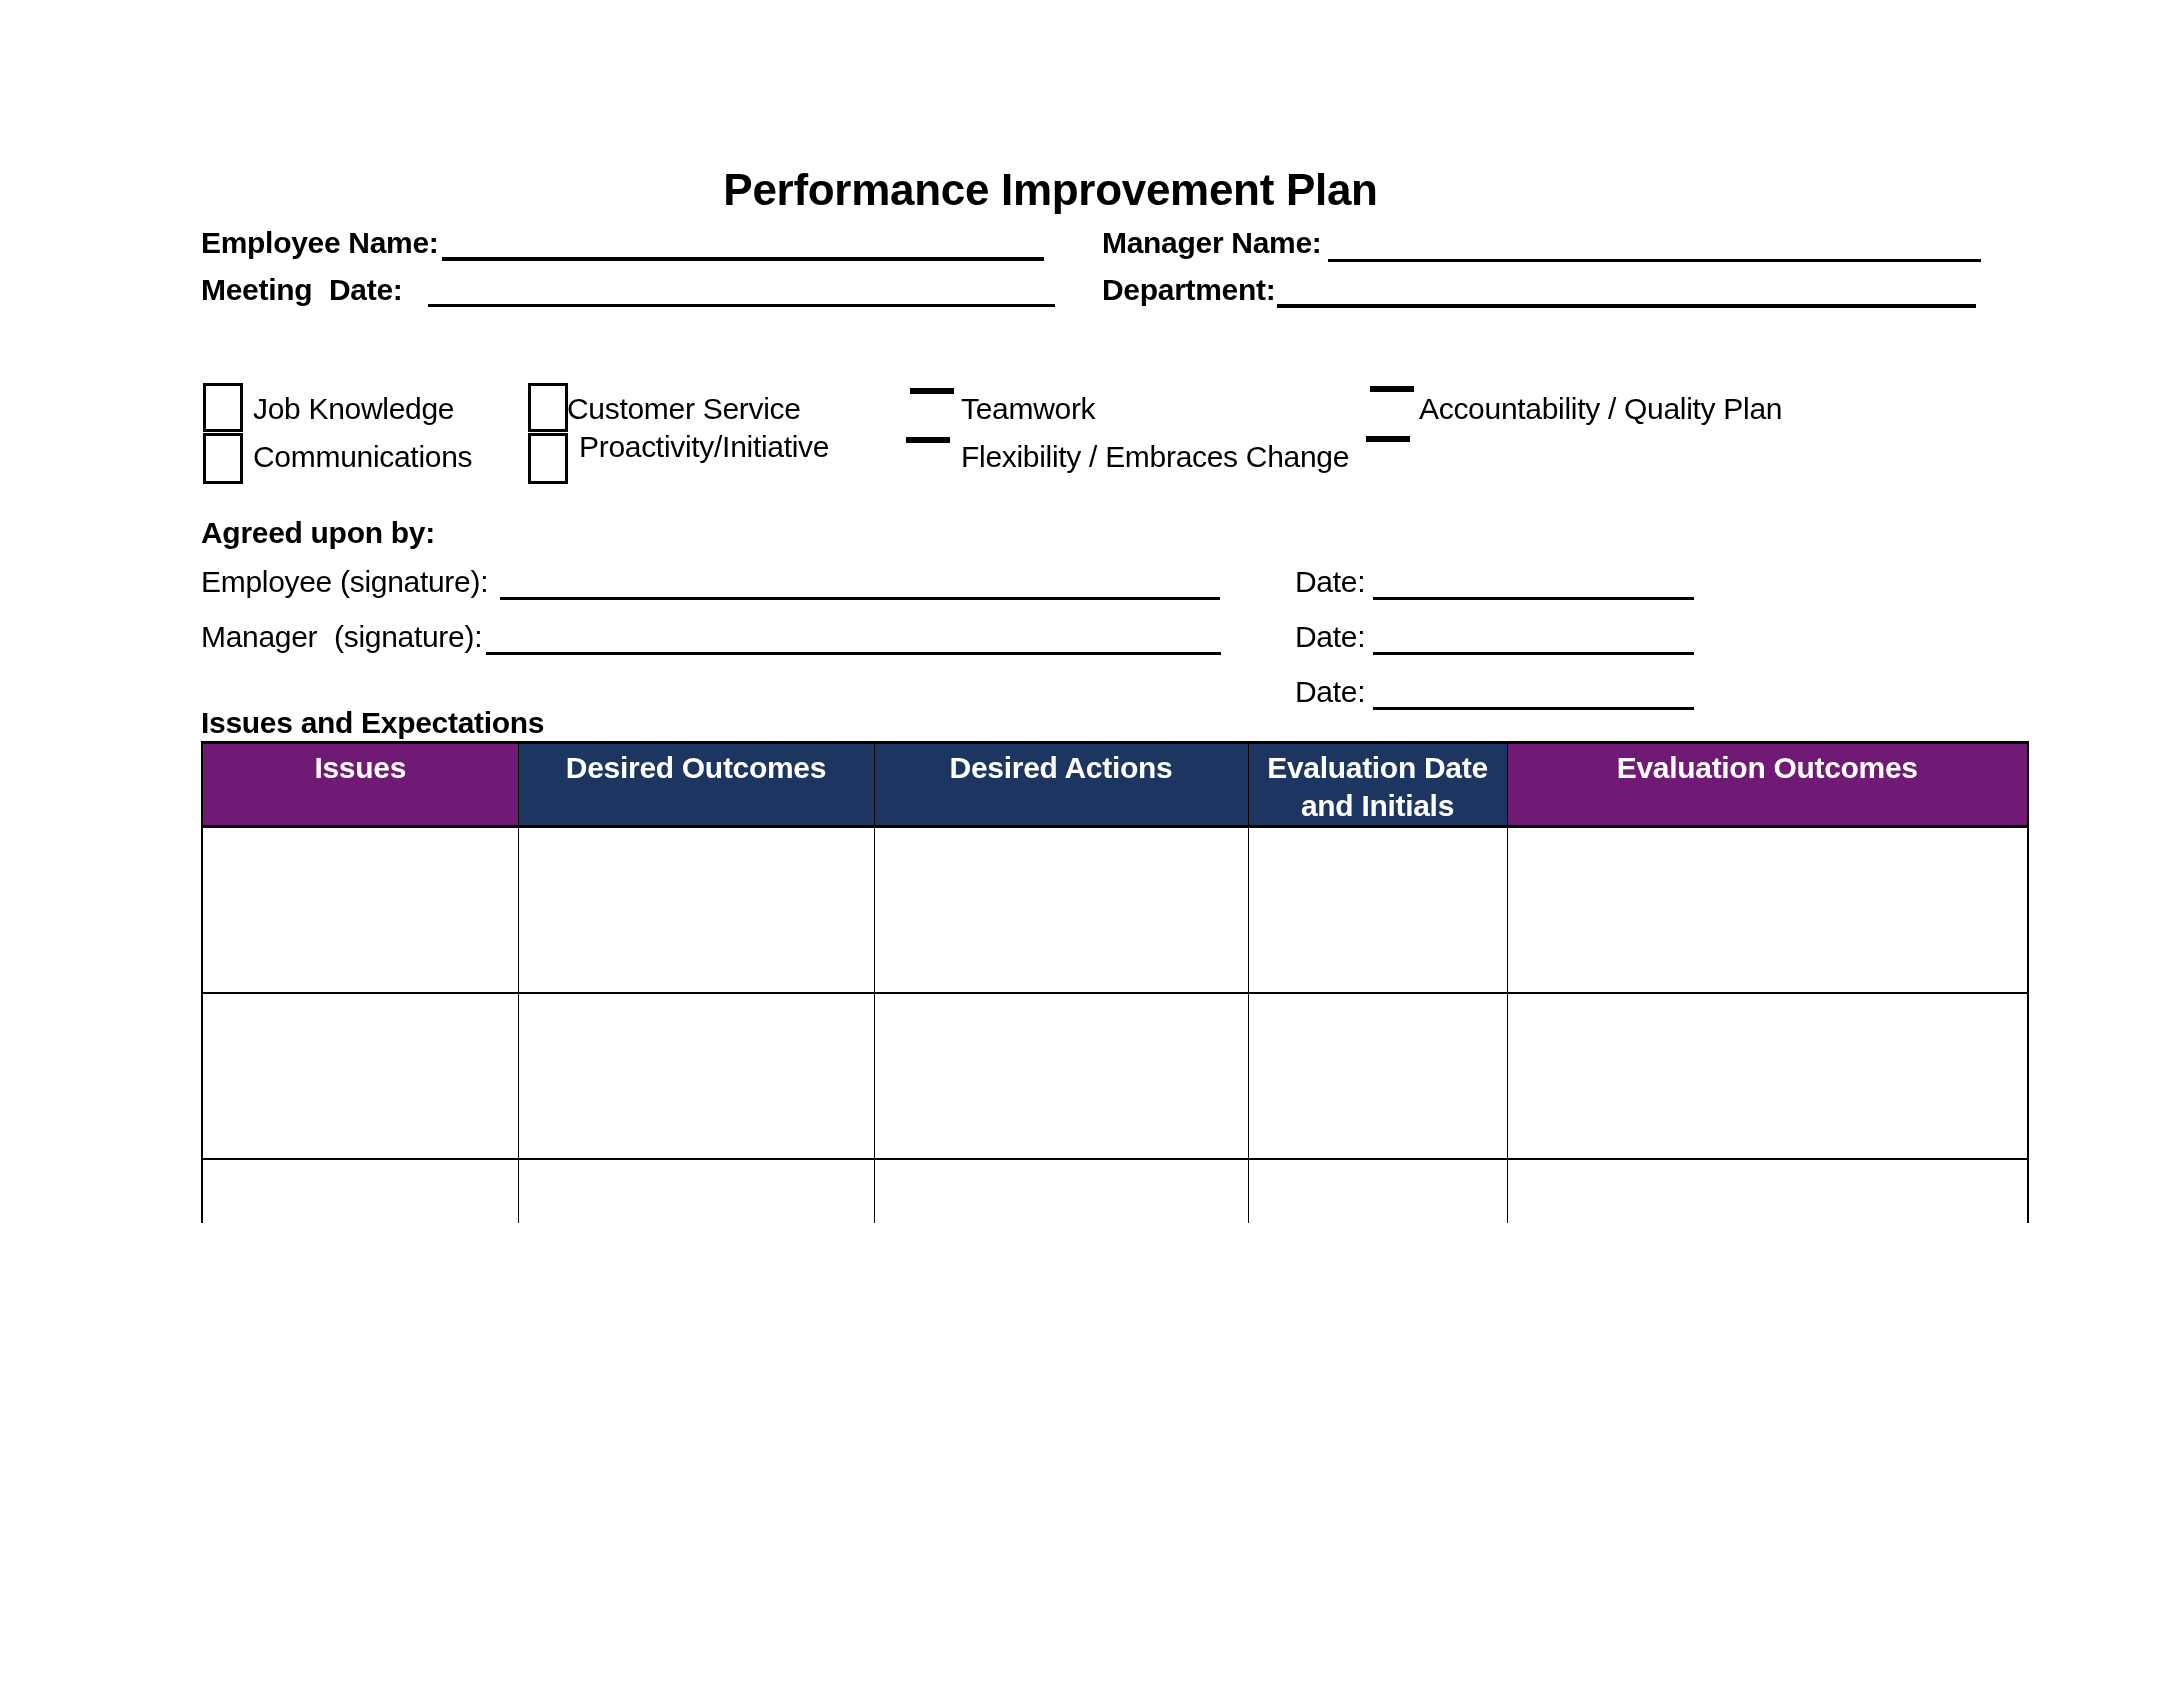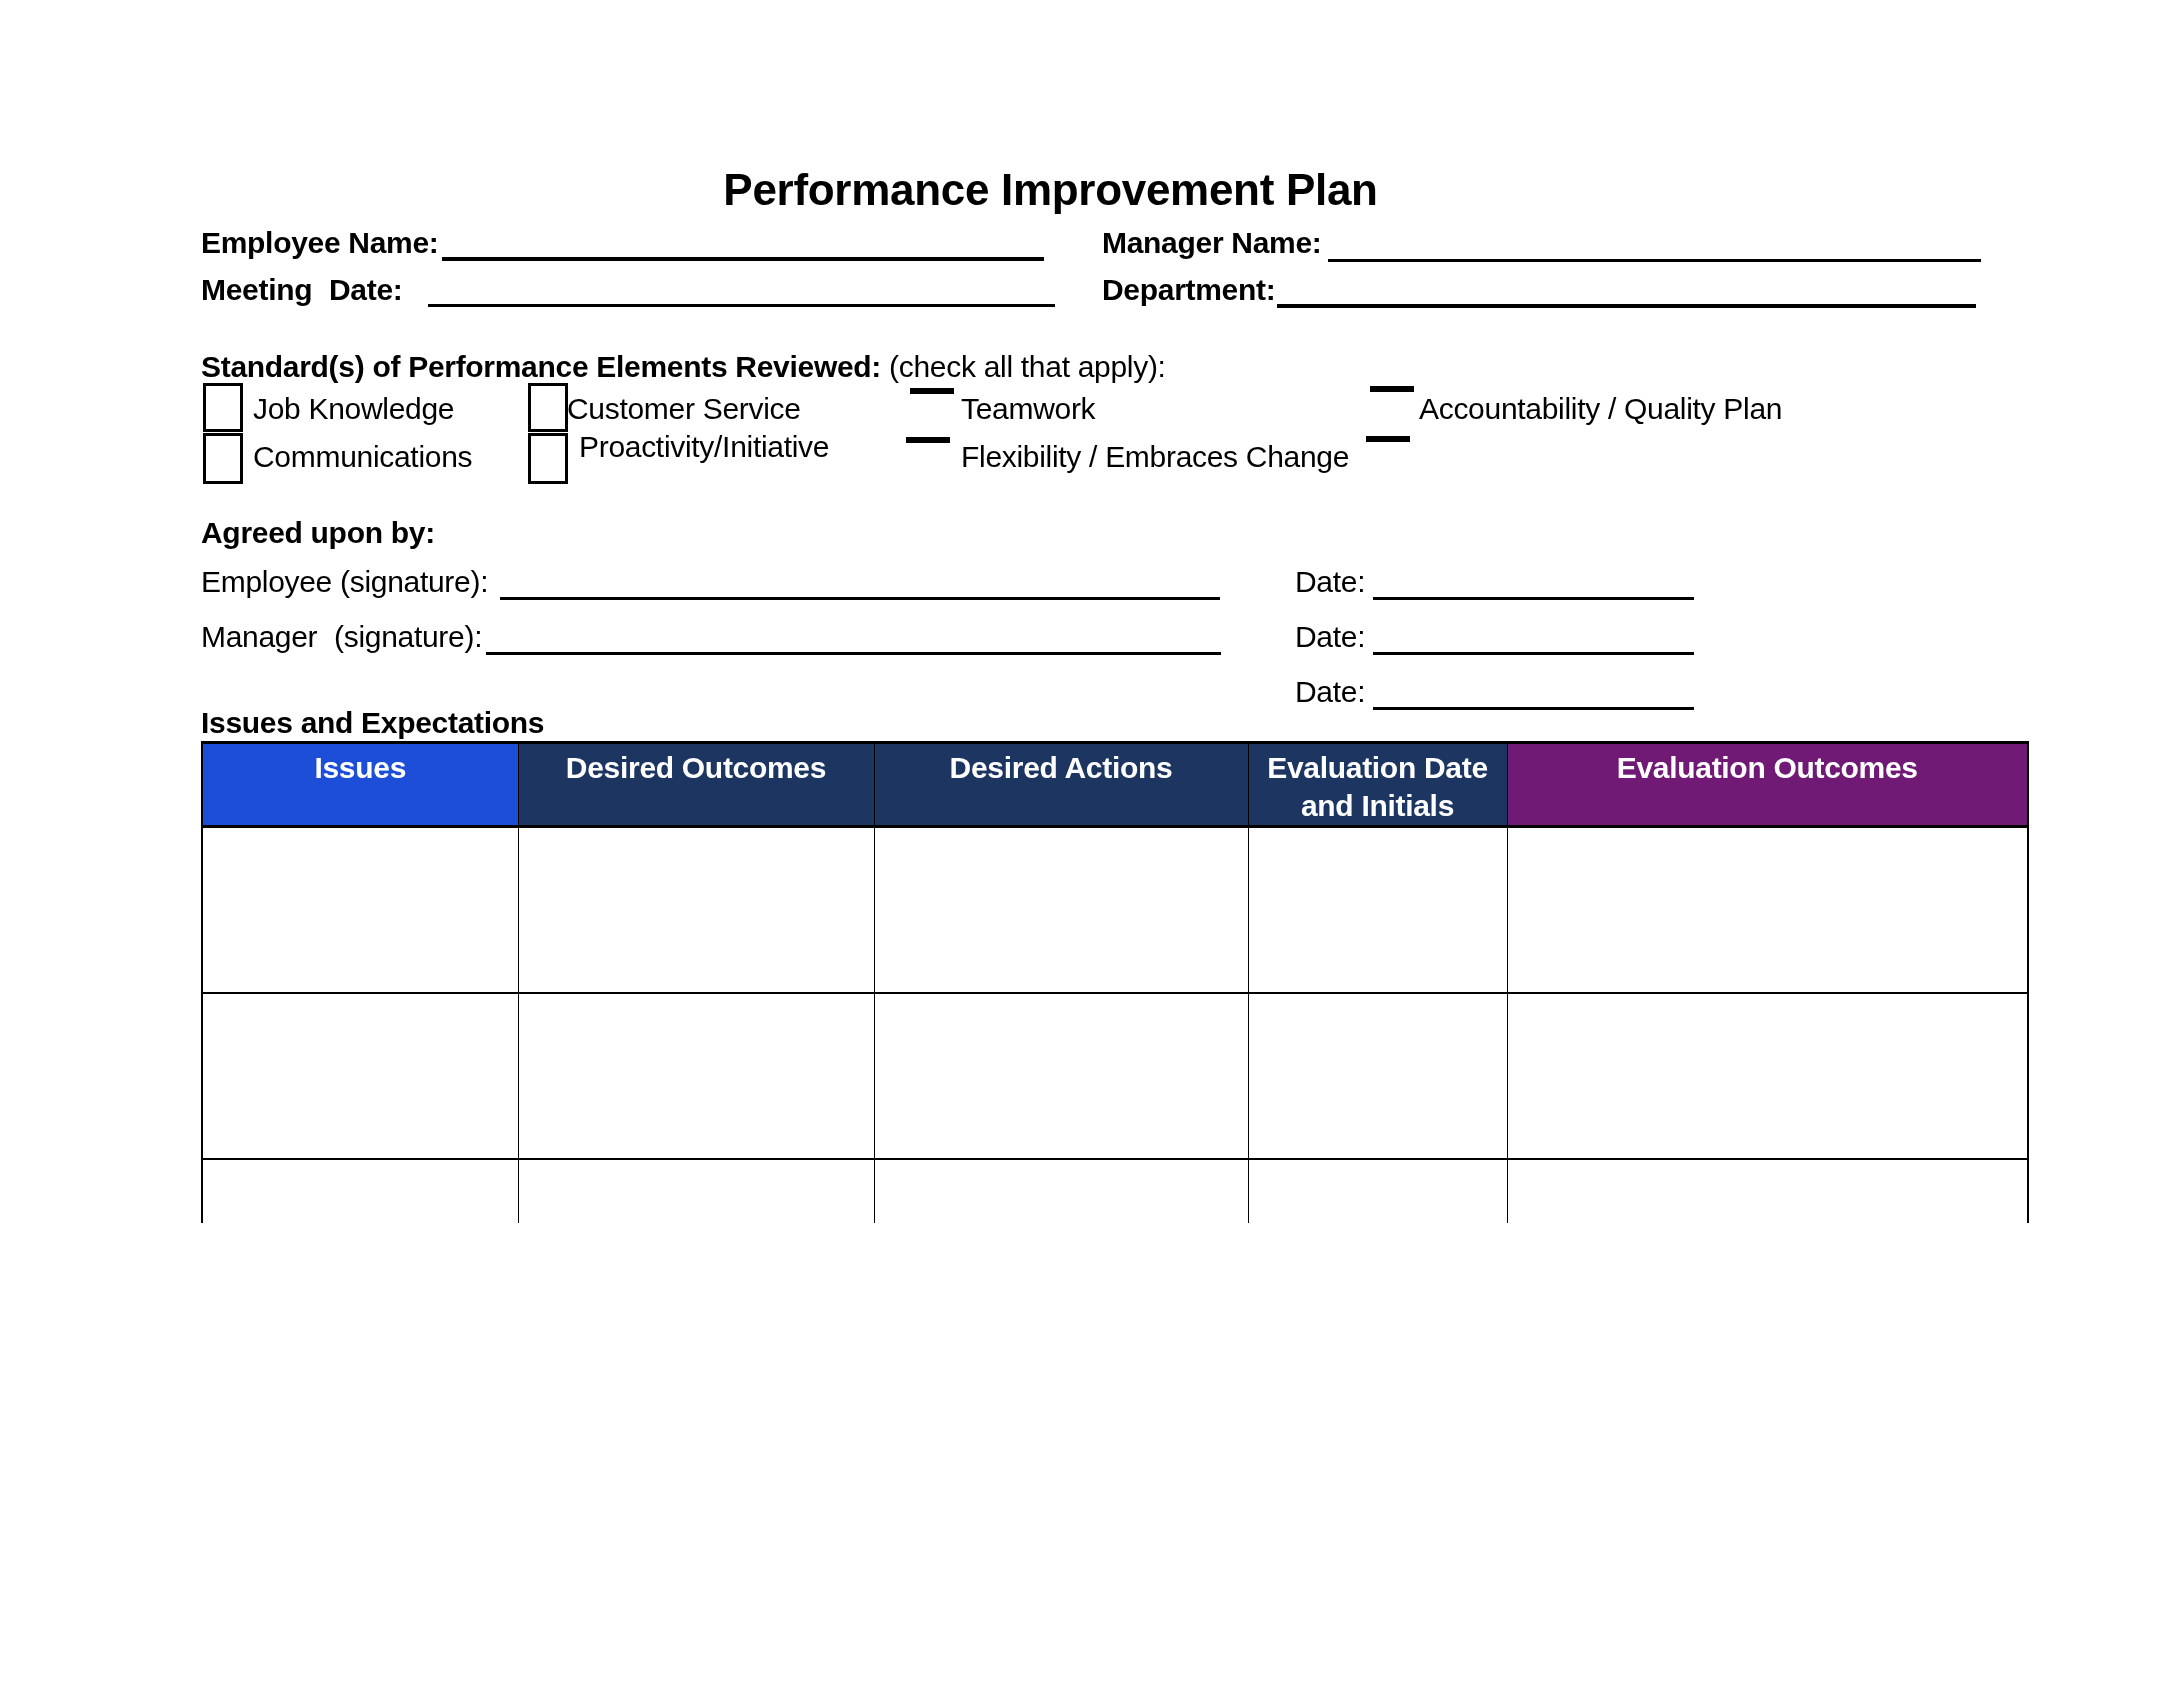--- a/index.html
+++ b/index.html
@@ -37,24 +37,20 @@
 
   <div class="abs lbl b" style="left:1102px;top:224px;">Manager Name:</div>
   <div class="fill-line" style="left:1328px;top:259px;width:653px;height:2.6px;"></div>
 
   <div class="abs lbl b wsp" style="left:201px;top:271px;">Meeting Date:</div>
   <div class="fill-line" style="left:428px;top:304px;width:627px;height:2.6px;"></div>
 
   <div class="abs lbl b" style="left:1102px;top:271px;">Department:</div>
   <div class="fill-line" style="left:1277px;top:304px;width:699px;height:4.4px;"></div>
 
-  <div class="abs lbl" style="left:201px;top:348px;">
-    <span class="b">Standard(s) of Performance Elements Reviewed:</span>
-    <span>(check all that apply):</span>
-  </div>
 
   <div class="cbox" style="left:203px;top:383px;width:40px;height:49px;"></div>
   <div class="abs lbl" style="left:253px;top:390px;">Job Knowledge</div>
 
   <div class="cbox" style="left:528px;top:383px;width:40px;height:49px;"></div>
   <div class="abs lbl" style="left:567px;top:390px;">Customer Service</div>
 
   <div class="dash" style="left:910px;top:388px;"></div>
   <div class="dash" style="left:906px;top:437px;"></div>
   <div class="abs lbl" style="left:961px;top:390px;">Teamwork</div>
@@ -92,21 +88,21 @@
     <table class="issues">
       <colgroup>
         <col style="width:316px">
           <col style="width:356px">
           <col style="width:374px">
         <col style="width:259px">
           <col style="width:521px">
       </colgroup>
       <thead>
         <tr class="r-head">
-          <th style="background-color: #1d4ed8; color: rgb(255, 255, 255);">Issues</th>
+          <th style="background-color: #701a75; color: rgb(255, 255, 255);">Issues</th>
           <th style="background-color: rgb(28, 53, 97); color: rgb(255, 255, 255);">Desired Outcomes</th>
           <th style="background-color: rgb(28, 53, 97); color: rgb(255, 255, 255);">Desired Actions</th>
           <th style="background-color: rgb(28, 53, 97); color: rgb(255, 255, 255);">Evaluation Date and Initials</th>
           <th style="background-color: #701a75; color: rgb(255, 255, 255);">Evaluation Outcomes</th>
         </tr>
       </thead>
       <tbody>
         <tr class="r-tall">
           <td></td>
           <td></td>

